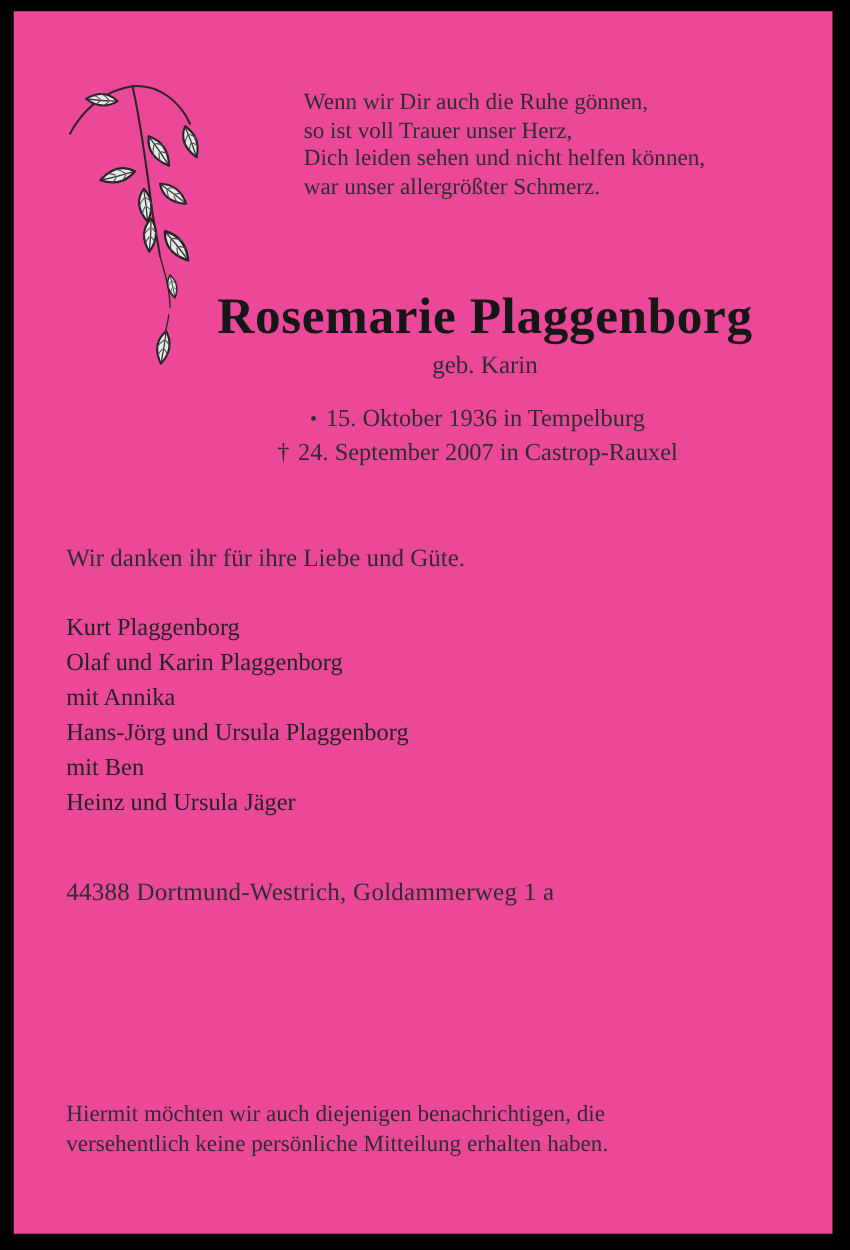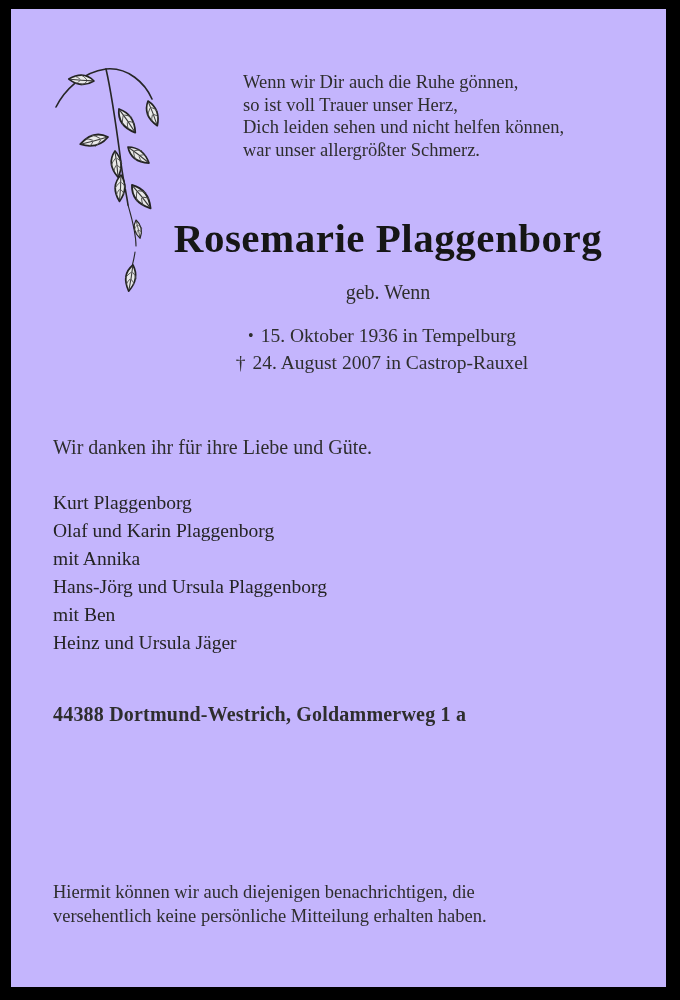--- a/index.html
+++ b/index.html
@@ -6,42 +6,42 @@
   .frame{
     position:relative;
     width:680px;height:1000px;
     background:#000000;
     overflow:hidden;
     font-family:"Liberation Serif","DejaVu Serif",serif;
   }
   .sheet{
     position:absolute;
     left:11px;top:9px;right:14px;bottom:13px;
-    background:#c4b5fd;
+    background:#ec4899;
     overflow:hidden;
   }
   .branch{
     position:absolute;
     left:37px;top:46px;
     width:188px;height:258px;
   }
   .poem{
     position:absolute;
     left:232px;top:62px;
     font-size:18.5px;line-height:22.5px;
     color:#2e2e2e;
     white-space:pre-line;
   }
   .center-col{
     position:absolute;
     left:99px;right:0;
     text-align:center;
   }
   .deceased{
-    top:207px;
+    top:221px;
     margin:0;
     font-size:41px;line-height:1.1;
     font-weight:bold;
     color:#161616;
     position:absolute;left:0;right:0;
     letter-spacing:0.5px;
   }
   .maiden{
     position:absolute;left:0;right:0;top:271px;
     font-size:20px;line-height:24px;
@@ -54,21 +54,21 @@
   }
   .dates .sym{display:inline-block;margin-right:7px;}
   .dates .sym-born{font-size:16px;vertical-align:1px;}
   .block{
     position:absolute;left:42px;
     color:#2e2e2e;
     white-space:pre-line;
   }
   .thanks{top:426px;font-size:20px;line-height:24px;}
   .mourners{top:480px;font-size:19.5px;line-height:28px;font-weight:normal;color:#242424;}
-  .address{top:693px;font-size:20px;line-height:24px;letter-spacing:0.2px;font-weight:bold;}
+  .address{top:693px;font-size:20px;line-height:24px;letter-spacing:0.2px;}
   .para1{top:774px;font-size:18.5px;line-height:23.5px;}
   .para2{top:872px;font-size:18.5px;line-height:23.5px;}
   .branch .stem{fill:none;stroke:#262626;stroke-width:1.6;stroke-linecap:round;}
   .branch .stem-thin{fill:none;stroke:#262626;stroke-width:1.1;stroke-linecap:round;}
   .branch .leafshape{fill:#e9e9e9;stroke:#232323;stroke-width:1.4;stroke-linejoin:round;}
   .branch .vein{fill:none;stroke:#3a3a3a;stroke-width:0.9;}
   .branch .vein2{fill:none;stroke:#4a4a4a;stroke-width:0.7;}
 </style>
 </head>
 <body>
@@ -103,36 +103,36 @@
       <use href="#leaf" transform="translate(85,210) rotate(102) scale(1.2)"></use>
     </svg>
 
     <div class="poem">Wenn wir Dir auch die Ruhe gönnen,
 so ist voll Trauer unser Herz,
 Dich leiden sehen und nicht helfen können,
 war unser allergrößter Schmerz.</div>
 
     <div class="center-col">
       <h1 class="deceased">Rosemarie Plaggenborg</h1>
-      <div class="maiden">geb. Wenn</div>
+      <div class="maiden">geb. Karin</div>
       <div class="dates">
         <div><span class="sym sym-born">•</span><span>15. Oktober 1936 in Tempelburg</span></div>
-        <div><span class="sym">†</span><span>24. August 2007 in Castrop-Rauxel</span></div>
+        <div><span class="sym">†</span><span>24. September 2007 in Castrop-Rauxel</span></div>
       </div>
     </div>
 
     <div class="block thanks">Wir danken ihr für ihre Liebe und Güte.</div>
 
     <div class="block mourners">Kurt Plaggenborg
 Olaf und Karin Plaggenborg
 mit Annika
 Hans-Jörg und Ursula Plaggenborg
 mit Ben
 Heinz und Ursula Jäger</div>
 
     <div class="block address">44388 Dortmund-Westrich, Goldammerweg 1 a</div>
 
 
-    <div class="block para2">Hiermit können wir auch diejenigen benachrichtigen, die
+    <div class="block para2">Hiermit möchten wir auch diejenigen benachrichtigen, die
 versehentlich keine persönliche Mitteilung erhalten haben.</div>
 
   </div>
 </div>
 
 </body></html>

